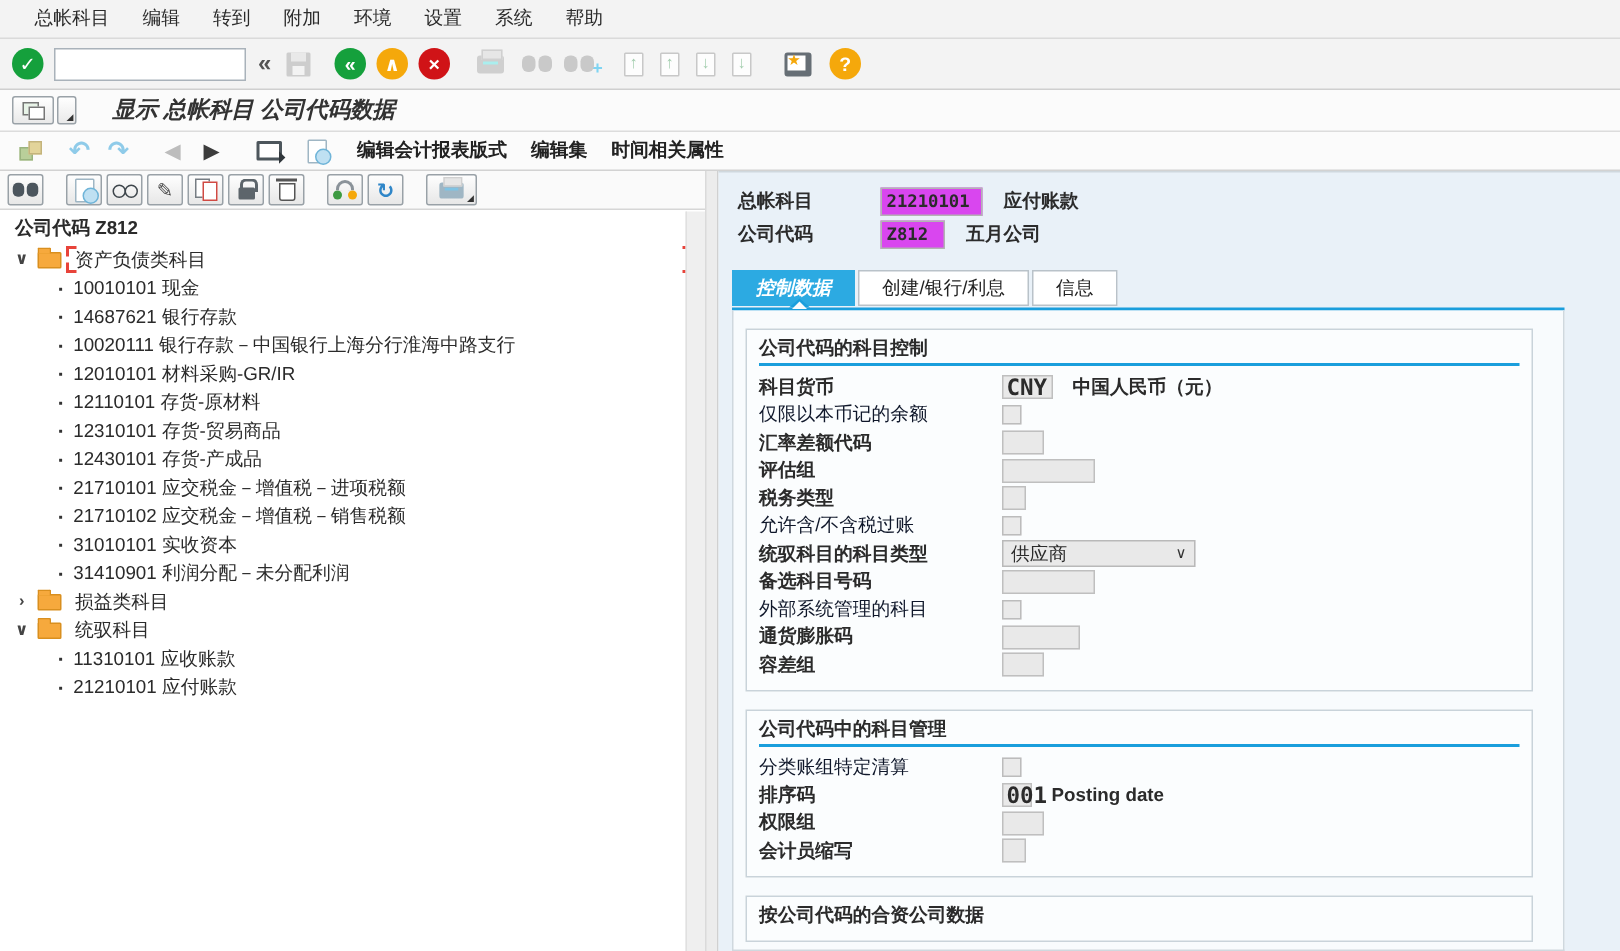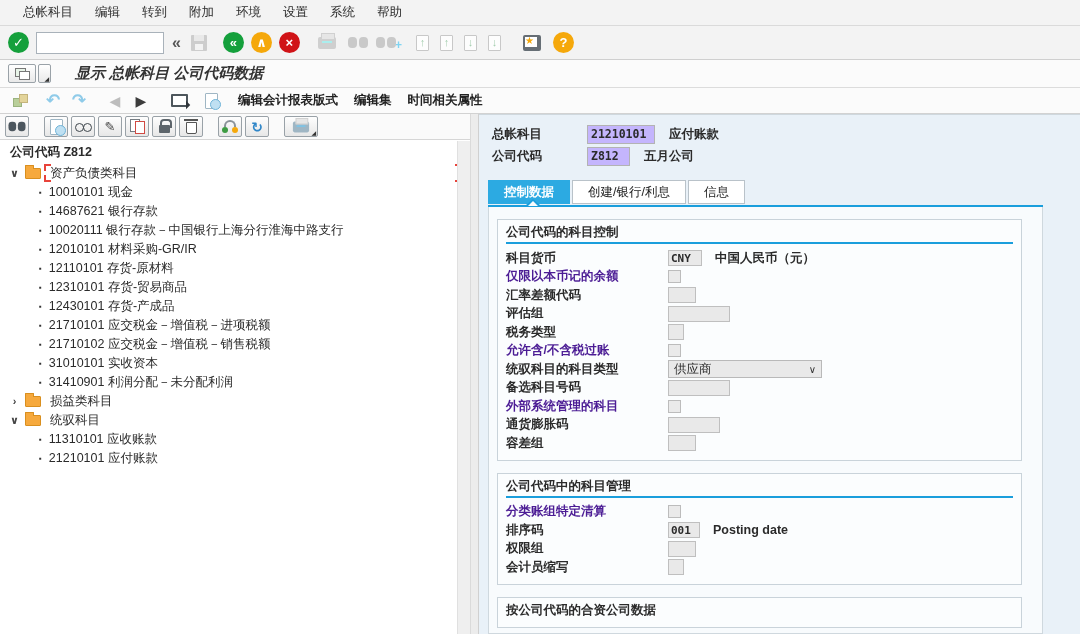--- a/index.html
+++ b/index.html
@@ -105,36 +105,36 @@
 #left-scrollbar{position:absolute;top:27px;right:0;width:13px;bottom:0;background:#efefef;border-left:1px solid #e0e0e0;}
 
 
 #splitter{position:absolute;top:114px;left:470px;width:9px;bottom:0;background:#ececec;border-left:1px solid #dadada;border-right:1px solid #d0d0d0;}
 
 
 #right-panel{position:absolute;top:114px;left:479px;right:0;bottom:0;background:#e9f1f8;border-top:1px solid #cfd8de;}
 #detail-header{position:absolute;left:13px;top:8px;}
 .hf-row{display:flex;align-items:center;height:22px;}
 .hf-label{width:95px;font-weight:600;flex:none;}
-.hf-value{height:19px;background:#c4b5fd;border:1px solid #b3b3b3;display:inline-flex;align-items:center;padding:0 3px;font-family:"DejaVu Sans Mono",monospace;font-weight:bold;font-size:11.5px;flex:none;}
+.hf-value{height:19px;background:#d946ef;border:1px solid #b3b3b3;display:inline-flex;align-items:center;padding:0 3px;font-family:"DejaVu Sans Mono",monospace;font-weight:bold;font-size:11.5px;flex:none;}
 .hf-desc{margin-left:14px;font-weight:600;}
 #tab-strip{position:absolute;left:9px;top:65px;display:flex;align-items:flex-end;}
 .tab{height:24px;line-height:23px;padding:0 15px;background:#fff;border:1px solid #b9c2c9;margin-right:2px;color:#222;white-space:nowrap;}
-.tab.active{background:#2caae2;border-color:#2caae2;color:#fff;font-weight:600;}
+.tab.active{background:#2caae2;border-color:#2caae2;color:#fff;font-weight:600;font-style:italic;}
 #tab-underline{position:absolute;left:9px;top:90px;width:555px;height:2px;background:#1a9edc;}
 #tab-underline .notch-b{position:absolute;left:38px;top:-6px;width:0;height:0;border-left:7px solid transparent;border-right:7px solid transparent;border-bottom:6px solid #1a9edc;}
 #tab-underline .notch-w{position:absolute;left:40px;top:-4px;width:0;height:0;border-left:5px solid transparent;border-right:5px solid transparent;border-bottom:5px solid #f8fbfd;}
 #tab-content{position:absolute;left:9px;top:92px;width:555px;bottom:0;background:#f8fbfd;border:1px solid #cfd8de;border-top:none;overflow:hidden;}
 .group{background:#fbfdfe;border:1px solid #c9d3da;margin:12px 20px 0 8px;padding:2px 8px 7px;}
 .gtitle{font-weight:bold;line-height:20px;}
 .gline{height:2px;background:#1a9edc;margin-bottom:5px;}
 .form-row{display:flex;align-items:center;height:18.5px;}
 .flabel{width:162px;font-weight:600;flex:none;white-space:nowrap;}
-.flabel.muted{color:#4c1d95;font-weight:700;}
-.ibox{height:16px;background:#e9e9e9;border:1px solid #bfbfbf;display:inline-flex;align-items:center;padding:0 2px;font-family:"DejaVu Sans Mono",monospace;font-weight:bold;font-size:11px;flex:none;}
+.flabel.muted{color:#0f172a;font-weight:400;}
+.ibox{height:16px;background:#e9e9e9;border:1px solid #bfbfbf;display:inline-flex;align-items:center;padding:0 2px;font-family:"DejaVu Sans Mono",monospace;font-weight:bold;font-size:15px;flex:none;}
 .cbox{width:13px;height:13px;background:#eaeaea;border:1px solid #bcbcbc;flex:none;}
 .select{height:18px;background:#e9e9e9;border:1px solid #b9b9b9;display:inline-flex;align-items:center;justify-content:space-between;padding:0 5px;flex:none;}
 .select .schev{font-size:10px;color:#333;margin-left:6px;}
 .fdesc{margin-left:13px;font-weight:600;white-space:nowrap;text-align:center;}
 </style>
 </head>
 <body>
 
 <div class="bar" id="menu-bar">
     <span class="menu-item">总帐科目</span>
@@ -390,21 +390,21 @@
         <div class="form-row">
           <span class="flabel">税务类型</span>
           <span class="ibox" style="width: 16px;"></span>
         </div>
         <div class="form-row">
           <span class="flabel muted">允许含/不含税过账</span>
           <span class="cbox"></span>
         </div>
         <div class="form-row">
           <span class="flabel">统驭科目的科目类型</span>
-          <span class="select" style="width: 154px;">
+          <span class="select" style="width: 129px;">
             <span class="sval">供应商</span>
             <span class="schev">∨</span>
           </span>
         </div>
         <div class="form-row">
           <span class="flabel">备选科目号码</span>
           <span class="ibox" style="width: 62px;"></span>
         </div>
         <div class="form-row">
           <span class="flabel muted">外部系统管理的科目</span>
@@ -421,21 +421,21 @@
       </div>
       <div class="group">
         <div class="gtitle">公司代码中的科目管理</div>
         <div class="gline"></div>
         <div class="form-row">
           <span class="flabel muted">分类账组特定清算</span>
           <span class="cbox"></span>
         </div>
         <div class="form-row">
           <span class="flabel">排序码</span>
-          <span class="ibox" style="width: 32px; text-align: right;">001</span>
+          <span class="ibox" style="width: 20px; text-align: right;">001</span>
           <span class="fdesc">Posting date</span>
         </div>
         <div class="form-row">
           <span class="flabel">权限组</span>
           <span class="ibox" style="width: 28px;"></span>
         </div>
         <div class="form-row">
           <span class="flabel">会计员缩写</span>
           <span class="ibox" style="width: 16px;"></span>
         </div>

